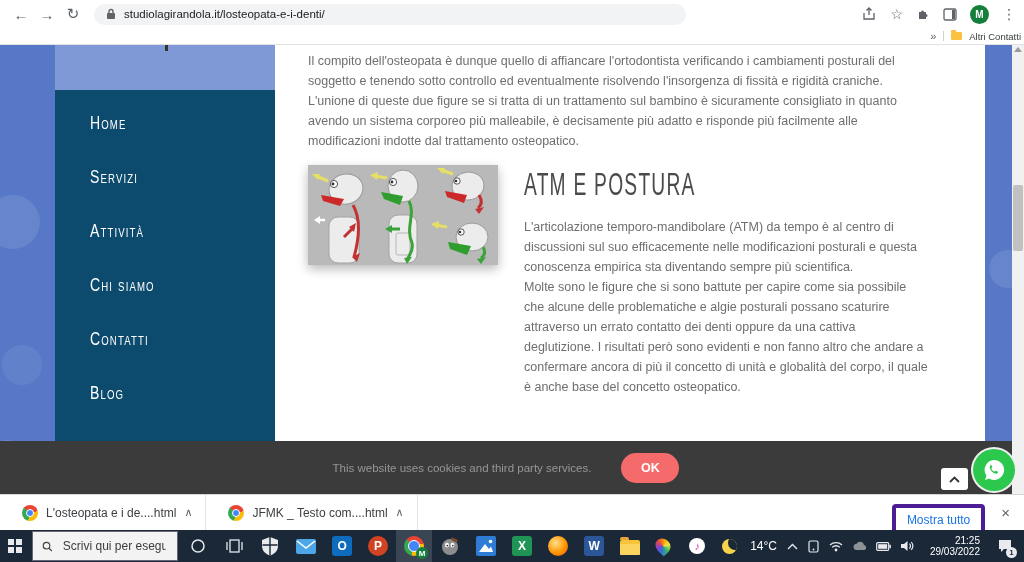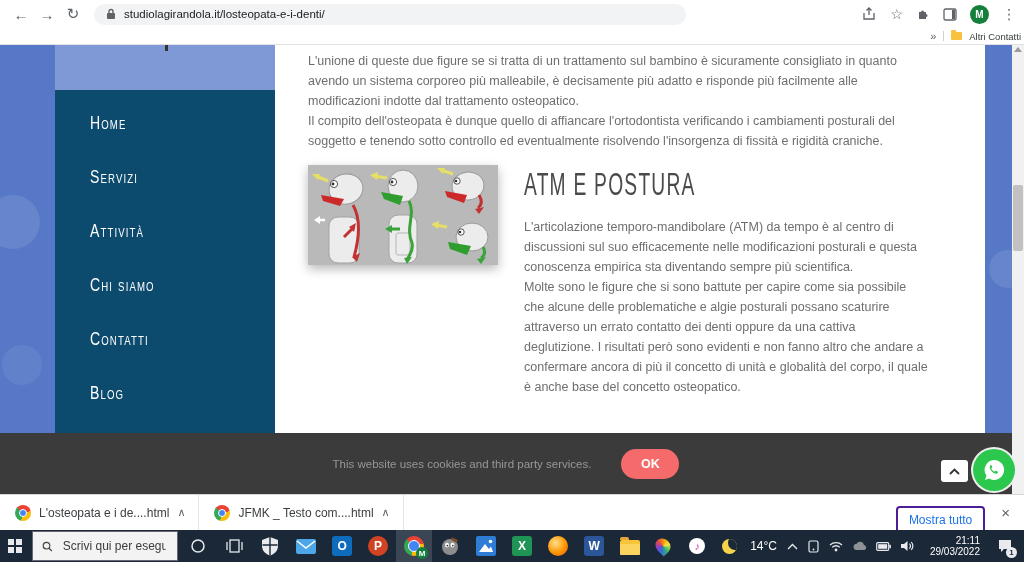--- a/index.html
+++ b/index.html
@@ -45,44 +45,44 @@
   .figure{width:190px;height:100px;flex:0 0 auto;box-shadow:0 4px 10px rgba(0,0,0,.28);}
   .section-right{width:404px;}
   .section-heading{display:inline-block;margin:2px 0 14px 0;font-size:31px;font-weight:400;
     color:#4a4a4a;letter-spacing:2px;transform:scaleX(.62);transform-origin:left center;white-space:nowrap;}
   .scrollbar{position:absolute;left:1012px;top:0;width:12px;height:100%;background:#f1f1f1;}
   .sb-arrow{position:absolute;top:2px;left:2px;width:0;height:0;
     border-left:4px solid transparent;border-right:4px solid transparent;border-bottom:5px solid #9a9a9a;}
   .sb-thumb{position:absolute;top:140px;left:1px;width:10px;height:66px;background:#c1c1c1;border-radius:2px;}
 
   
-  .cookie-banner{position:absolute;left:0;bottom:0;width:1012px;height:61px;background:#3b3b3b;
+  .cookie-banner{position:absolute;left:0;bottom:0;width:1012px;height:53px;background:#3b3b3b;
     display:flex;align-items:center;justify-content:center;gap:30px;z-index:3;}
   .cookie-msg{font-size:11.5px;color:#979797;}
   .ok-btn{width:58px;height:30px;border-radius:15px;background:#f56b6b;color:#fff;border:none;
     font-size:12.5px;font-weight:bold;display:flex;align-items:center;justify-content:center;cursor:pointer;}
   .scroll-top{position:absolute;left:941px;top:27px;width:27px;height:22px;background:#fff;
     border-radius:3px;display:flex;align-items:center;justify-content:center;cursor:pointer;}
   .whatsapp{position:absolute;left:973px;top:404px;width:42px;height:42px;border-radius:50%;
     background:#2cc84e;box-shadow:0 0 0 2px #f0f0f0;display:flex;align-items:center;justify-content:center;
     z-index:5;cursor:pointer;}
 
   
   .downloads-bar{position:absolute;top:494px;left:0;width:1024px;height:36px;background:#fff;
     border-top:1px solid #d6d6d6;display:flex;align-items:center;box-sizing:border-box;}
-  .dl-item{height:100%;display:flex;align-items:center;gap:8px;padding:0 13px 0 15px;
+  .dl-item{height:100%;display:flex;align-items:center;gap:8px;padding:0 13px 0 22px;
     border-right:1px solid #e4e4e4;cursor:pointer;}
   .chrome-ball{position:relative;width:16px;height:16px;border-radius:50%;flex:0 0 auto;
     background:conic-gradient(from -45deg,#ea4335 0 120deg,#fbbc05 0 240deg,#34a853 0 360deg);}
   .chrome-ball::after{content:'';position:absolute;inset:4px;border-radius:50%;
     background:#4285f4;border:1.5px solid #fff;}
   .dl-name{font-size:12px;color:#3c4043;}
   .dl-caret{font-size:11px;color:#5f6368;}
   .dl-right{margin-left:auto;display:flex;align-items:center;gap:16px;padding-right:14px;}
-  .show-all{border:2px solid #4c1d95;border-radius:4px;background:#fff;color:#1a73e8;
+  .show-all{border:4px solid #4c1d95;border-radius:4px;background:#fff;color:#1a73e8;
     font-size:12px;padding:5px 11px;cursor:pointer;margin-top:14px;}
   .dl-close{color:#5f6368;font-size:15px;cursor:pointer;}
 
   
   .taskbar{position:absolute;top:530px;left:0;width:1024px;height:32px;background:#1b2838;
     display:flex;align-items:center;color:#fff;}
   .tb-start{width:46px;height:32px;display:flex;align-items:center;justify-content:center;cursor:pointer;}
   .win-logo{display:grid;grid-template-columns:6px 6px;grid-template-rows:6px 6px;gap:1.5px;}
   .win-logo span{background:#e8eaed;}
   .tb-search{width:212px;height:30px;margin:1px 2px;background:#f3f3f3;border:1px solid #667;
@@ -178,22 +178,22 @@
         <a class="menu-item">Servizi</a>
         <a class="menu-item">Attività</a>
         <a class="menu-item">Chi siamo</a>
         <a class="menu-item">Contatti</a>
         <a class="menu-item">Blog</a>
       </nav>
     </aside>
 
     <main class="content">
       <div class="intro">
+        <p>Il compito dell'osteopata è dunque quello di affiancare l'ortodontista verificando i cambiamenti posturali del soggetto e tenendo sotto controllo ed eventualmente risolvendo l'insorgenza di fissità e rigidità craniche.</p>
         <p>L'unione di queste due figure se si tratta di un trattamento sul bambino è sicuramente consigliato in quanto avendo un sistema corporeo più malleabile, è decisamente più adatto e risponde più facilmente alle modificazioni indotte dal trattamento osteopatico.</p>
-        <p>Il compito dell'osteopata è dunque quello di affiancare l'ortodontista verificando i cambiamenti posturali del soggetto e tenendo sotto controllo ed eventualmente risolvendo l'insorgenza di fissità e rigidità craniche.</p>
       </div>
       <div class="section">
         <div class="figure">
           <svg width="190" height="100" viewBox="0 0 190 100">
             <rect width="190" height="100" fill="#b9b9b9"></rect>
 
             <rect x="21" y="52" width="30" height="46" rx="9" fill="#ececec" stroke="#a3a3a3"></rect>
             <ellipse cx="38" cy="24" rx="17" ry="15" transform="rotate(-12 38 24)" fill="#ececec" stroke="#9a9a9a"></ellipse>
             <polygon points="13,30 36,34 32,41 15,36" fill="#cc2a2a"></polygon>
             <circle cx="26" cy="19" r="3.6" fill="#fff" stroke="#555"></circle>
@@ -401,21 +401,21 @@
           <rect x="0.7" y="0.7" width="12" height="7.6" rx="1" fill="none" stroke="#e8eaed" stroke-width="1.2"></rect>
           <rect x="13.3" y="2.8" width="1.6" height="3.4" fill="#e8eaed"></rect>
           <rect x="2.2" y="2.2" width="9" height="4.6" fill="#e8eaed"></rect>
         </svg>
         <svg width="14" height="12" viewBox="0 0 14 12">
           <polygon points="1,4 4,4 7.5,1 7.5,11 4,8 1,8" fill="#e8eaed"></polygon>
           <path d="M9.5 3.5 a4 4 0 0 1 0 5 M11.3 2 a6.5 6.5 0 0 1 0 8" fill="none" stroke="#e8eaed" stroke-width="1.2"></path>
         </svg>
       </div>
       <div class="clock">
-        <div>21:11</div>
+        <div>21:25</div>
         <div>29/03/2022</div>
       </div>
       <div class="action-center">
         <svg width="16" height="14" viewBox="0 0 16 14">
           <path d="M2 1 h12 v9 h-7 l-3 3 v-3 h-2 z" fill="#e8eaed"></path>
         </svg>
         <span class="ac-badge">1</span>
       </div>
     </div>
   </div>

